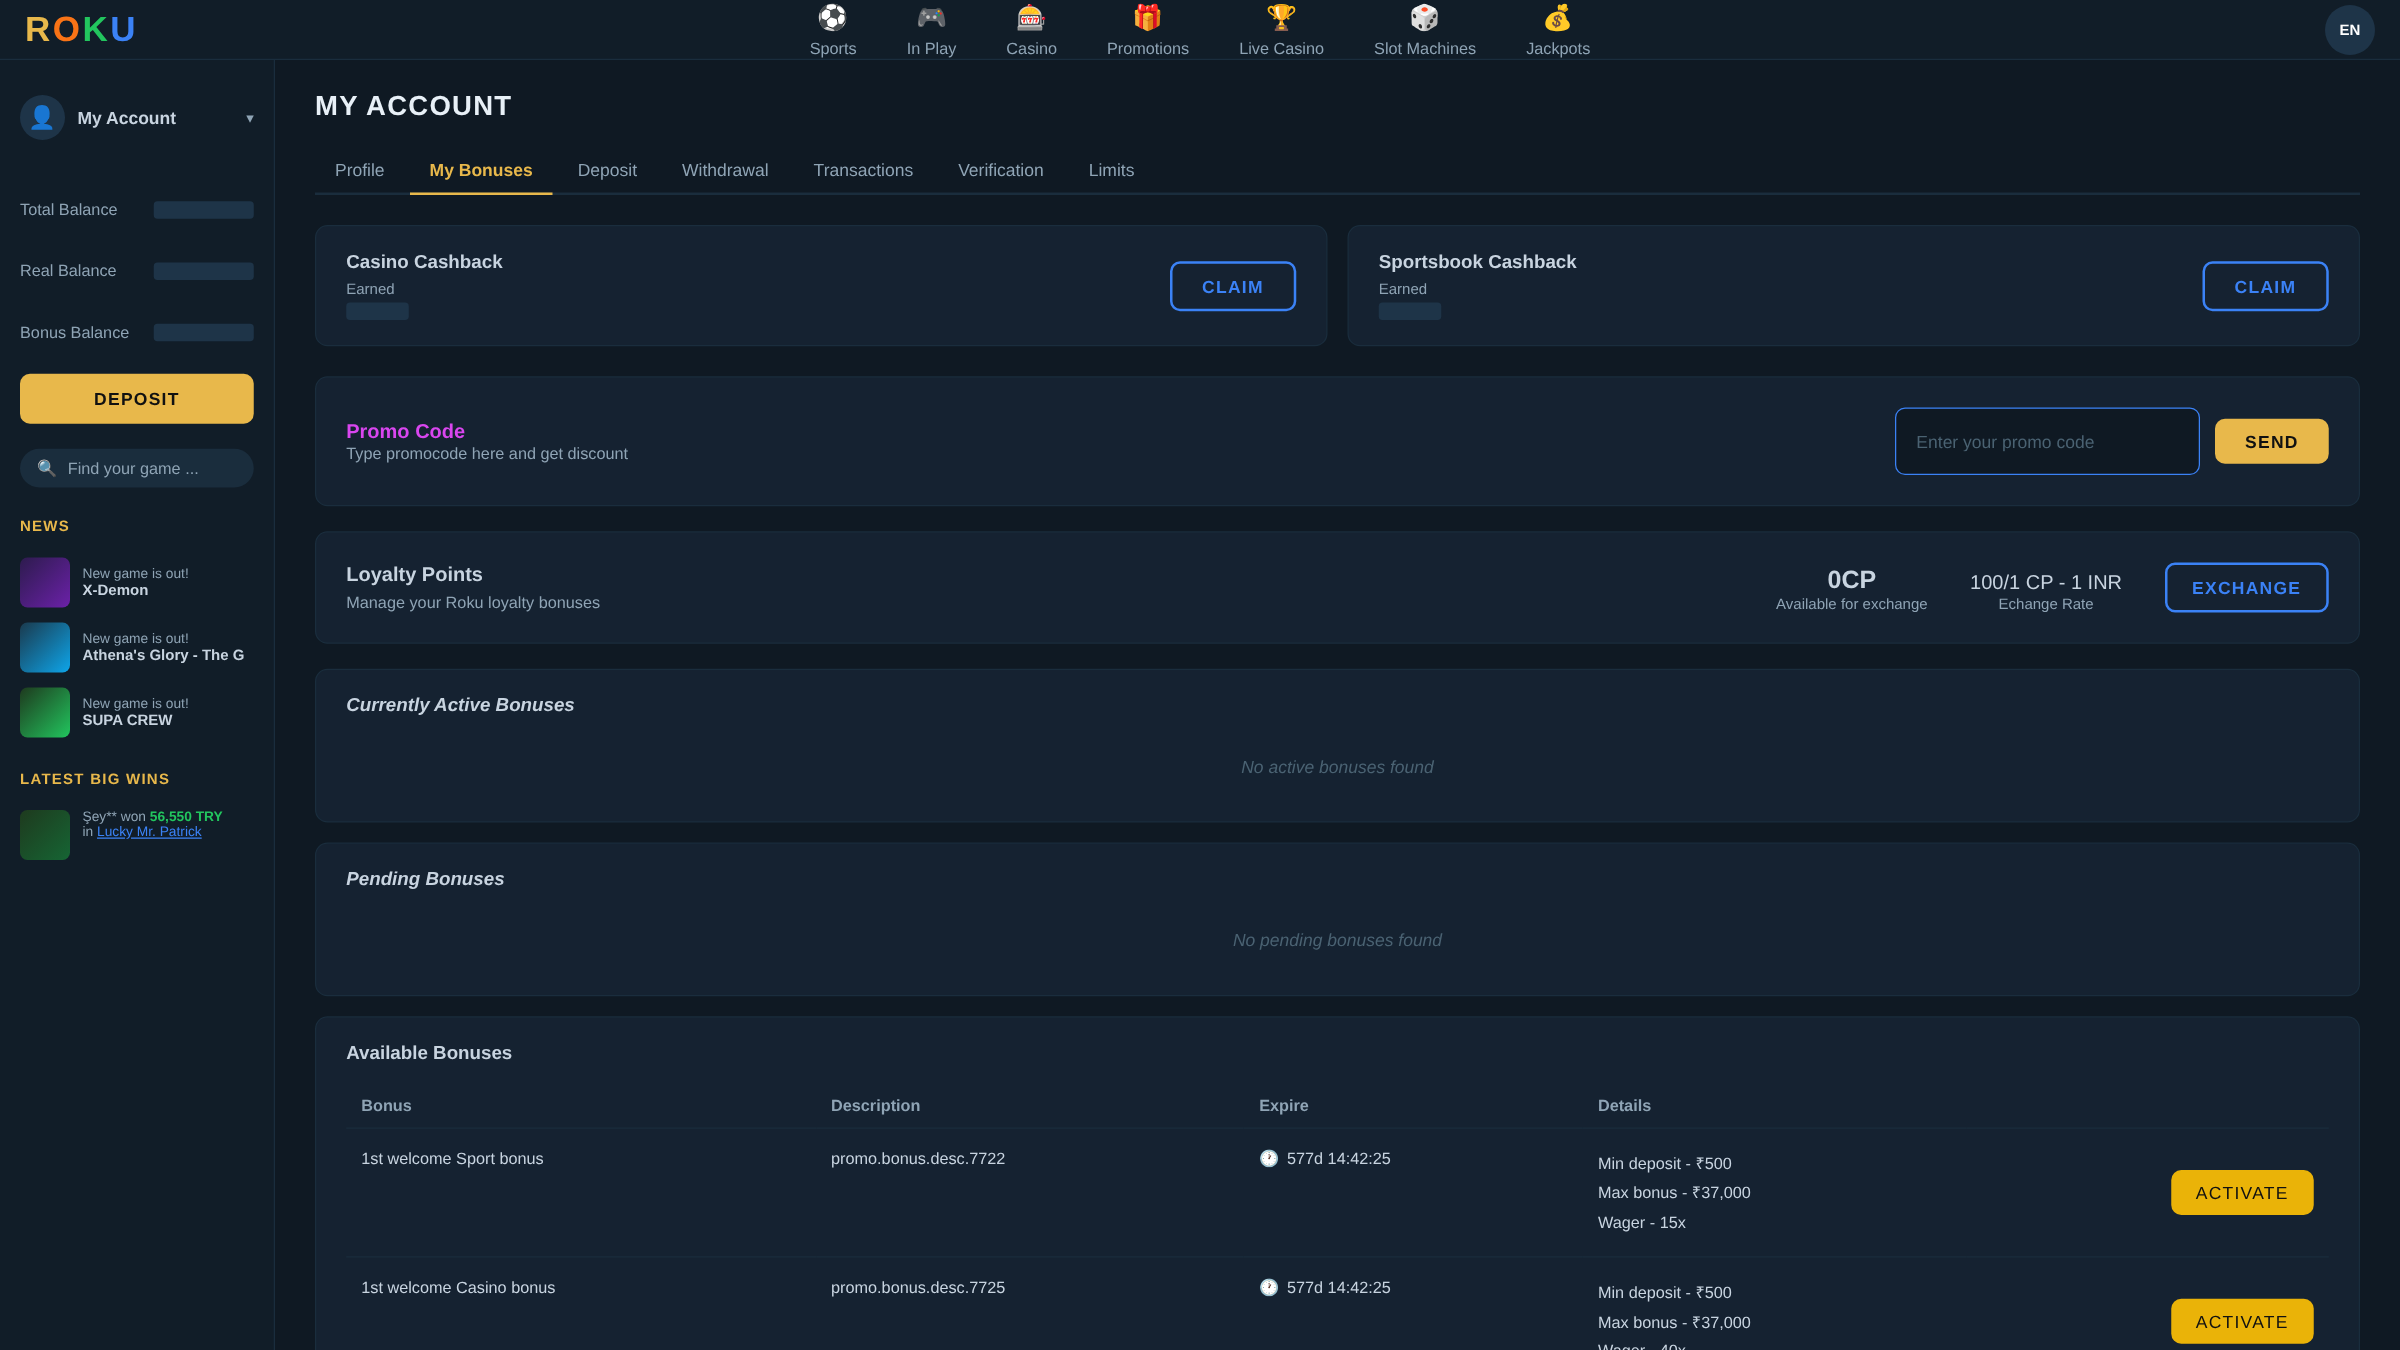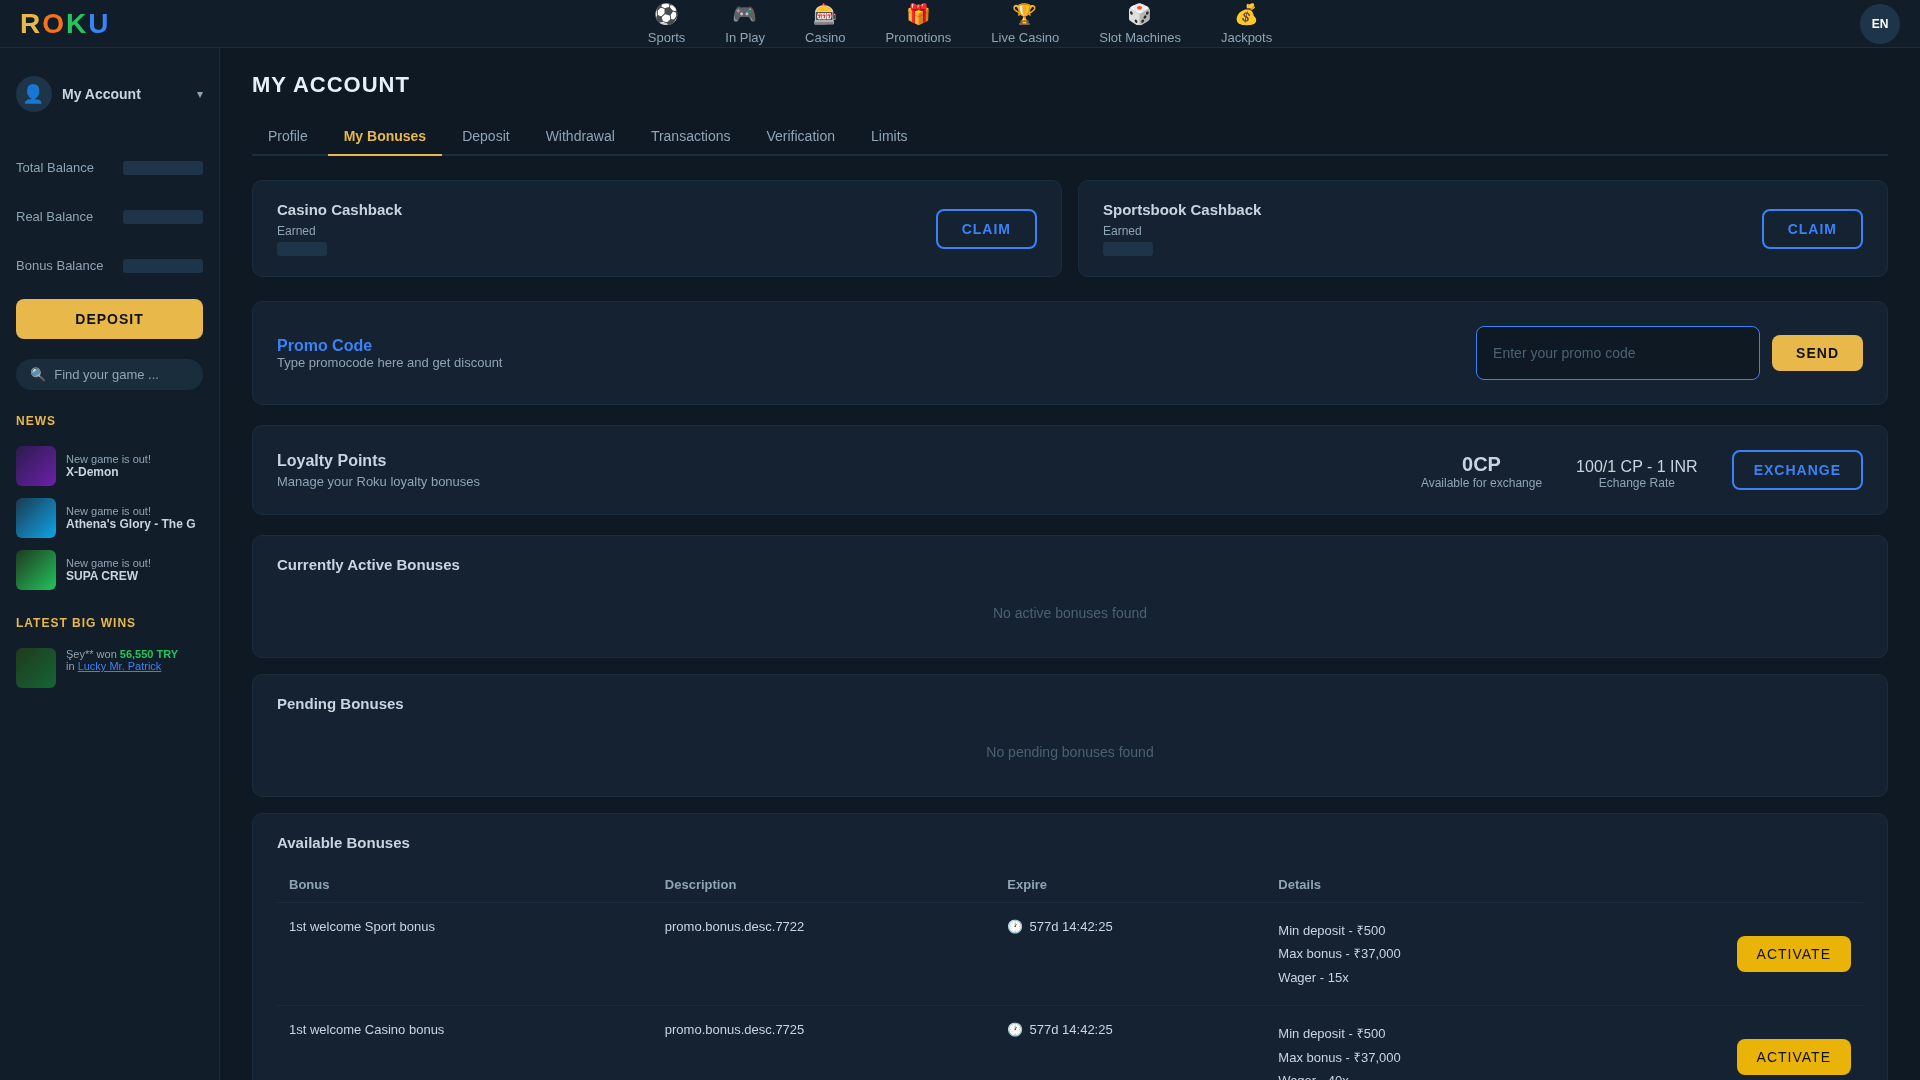--- a/index.html
+++ b/index.html
@@ -274,35 +274,35 @@
       background: #152231;
       border-radius: 10px;
       padding: 24px;
       margin-bottom: 20px;
       display: flex;
       align-items: center;
       justify-content: space-between;
       border: 1px solid #1a2d3d;
     }
     .promo-info {}
-    .promo-title { font-size: 16px; font-weight: 600; color: #3b82f6; margin-bottom: 0; }
+    .promo-title { font-size: 16px; font-weight: 600; color: #d946ef; margin-bottom: 0; }
     .promo-desc { font-size: 13px; color: #8fa4b5; }
     .promo-input-row {
       display: flex;
       gap: 12px;
       align-items: center;
     }
     .promo-input {
       background: #0f1923;
       border: 1px solid #3b82f6;
       border-radius: 8px;
       padding: 18px 16px;
       color: #c8d4e0;
       font-size: 14px;
-      width: 284px;
+      width: 244px;
       outline: none;
     }
     .promo-input::placeholder { color: #4a6272; }
     .send-btn {
       background: #e8b84b;
       border: none;
       border-radius: 8px;
       padding: 10px 24px;
       font-size: 14px;
       font-weight: 700;
@@ -348,20 +348,21 @@
       letter-spacing: 1px;
     }
 
     
     .bonus-section {
       background: #152231;
       border-radius: 10px;
       padding: 20px 24px;
       margin-bottom: 16px;
       border: 1px solid #1a2d3d;
+      font-style: italic;
     }
     .bonus-section-title {
       font-size: 15px;
       font-weight: 600;
       color: #c8d4e0;
       margin-bottom: 16px;
     }
     .empty-message {
       text-align: center;
       color: #4a6272;

